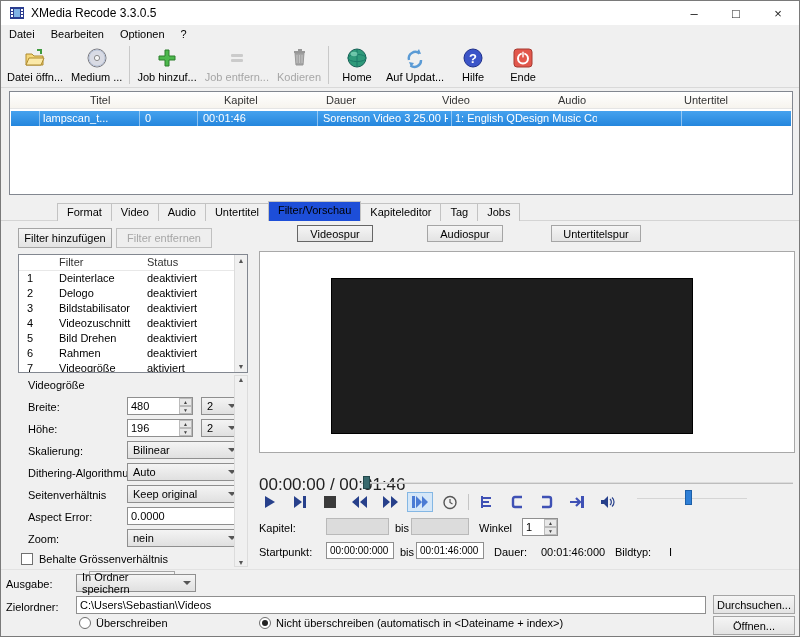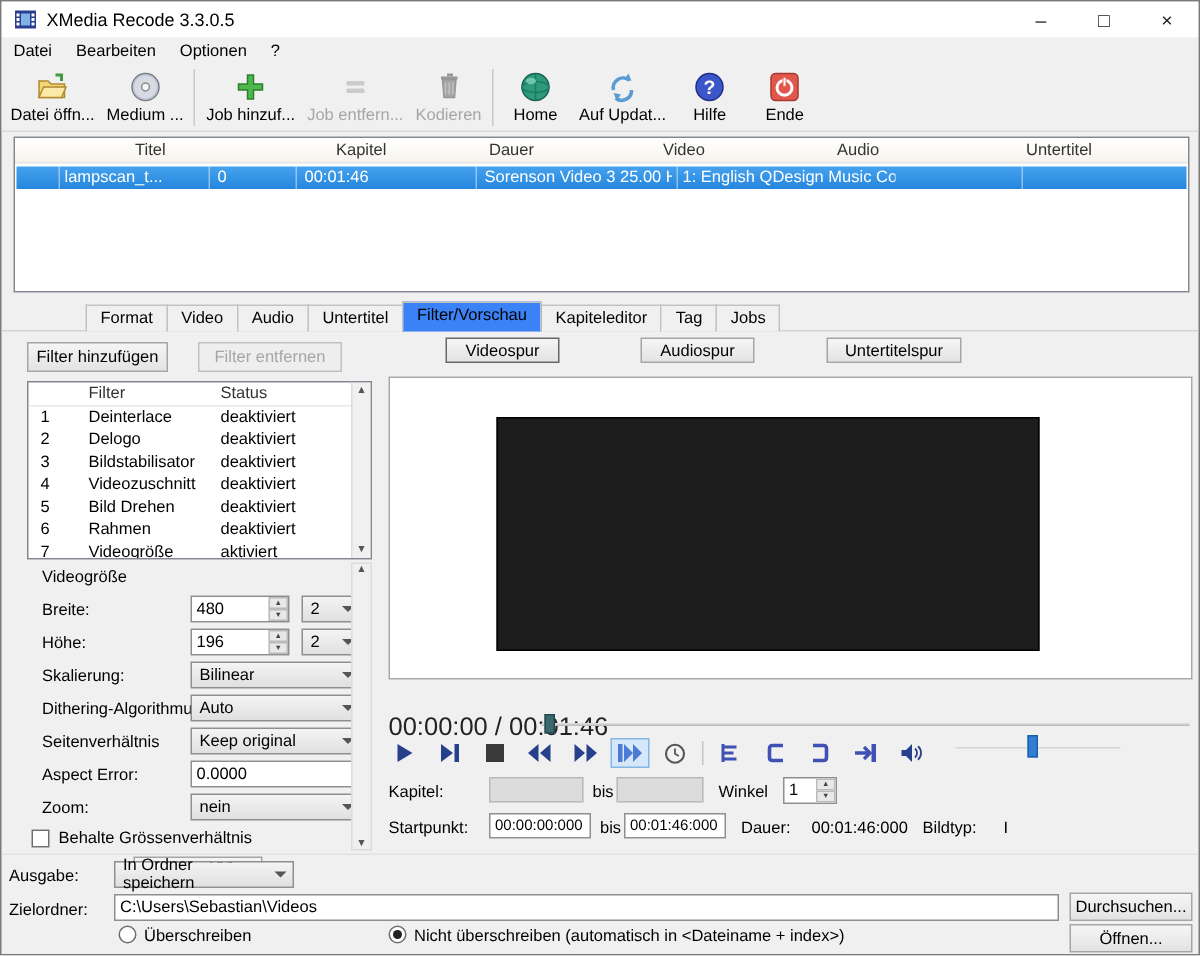--- a/index.html
+++ b/index.html
@@ -31,35 +31,35 @@
   .filelist { position:absolute; left:8px; top:90px; width:784px; height:104px; background:#fff; border:1px solid #828790; }
   .fl-header { position:relative; height:17px; border-bottom:1px solid #e5e5e5; background:linear-gradient(#fff,#f7f4ee); }
   .fl-header span { position:absolute; top:2px; color:#333; }
   .fl-row-selected { position:absolute; left:1px; right:1px; top:19px; height:15px; background:linear-gradient(#46a2ee,#2486dd); color:#fff;padding-left:34px; }
   .fl-row-selected span { position:absolute; top:1px; white-space:nowrap; overflow:hidden; }
   .fl-sep { position:absolute; top:0; bottom:0; width:1px; background:rgba(255,255,255,.45); }
 
   
   .tabbar { position:absolute; left:20px; top:202px; height:18px; display:flex;padding-left:36px; }
   .tab { padding:2px 9px 3px 9px; border:1px solid #c3c3c3; border-bottom:none; background:#f0f0f0; margin-right:-1px; position:relative; font-size:11px; }
-  .tab.active { background:#3b82f6; height:20px; margin-top:-2px; z-index:2; }
+  .tab.active { background:#1d4ed8; height:20px; margin-top:-2px; z-index:2; }
   .tabline { position:absolute; left:0; top:219px; width:100%; height:1px; background:#d4d4d4; }
 
   
   .btn { background:linear-gradient(#f5f5f5,#e3e3e3); border:1px solid #a5a5a5; display:flex; align-items:center; justify-content:center; font-size:11px; }
   .btn.disabled { color:#a6a6a6; background:#eee; border-color:#c0c0c0; }
   .combo { background:linear-gradient(#f4f4f4,#e0e0e0); border:1px solid #8f8f8f; position:relative; display:flex; align-items:center; padding:0 16px 0 5px; font-size:11px; }
   .combo .arrow { position:absolute; right:4px; top:50%; margin-top:-2px; width:0; height:0; border-left:4px solid transparent; border-right:4px solid transparent; border-top:4px solid #555; }
   .tfield { border:1px solid #8f8f8f; background:#fff; font-size:11px; padding:0 3px; font-family:"Liberation Sans","DejaVu Sans",sans-serif; }
   .spinner { position:absolute; right:1px; top:1px; bottom:1px; width:13px; display:flex; flex-direction:column; }
   .spinner div { flex:1; background:#e8e8e8; border:1px solid #bbb; display:flex; align-items:center; justify-content:center; font-size:5px; color:#444; }
 
   
   .fbtn-add { position:absolute; left:17px; top:227px; width:94px; height:20px; }
-  .fbtn-rem { position:absolute; left:115px; top:227px; width:96px; height:20px;margin-left:16px; }
+  .fbtn-rem { position:absolute; left:115px; top:227px; width:96px; height:20px; }
   .filterlist { position:absolute; left:17px; top:253px; width:230px; height:119px; background:#fff; border:1px solid #828790; overflow:hidden; }
   .flt-header { position:relative; height:16px; border-bottom:1px solid #e8e8e8; }
   .flt-header span { position:absolute; top:1px; color:#333; }
   .flt-row { position:relative; height:15px; }
   .flt-row span { position:absolute; top:1px; white-space:nowrap; }
   .vscroll { position:absolute; right:0; top:0; bottom:0; width:13px; background:#f0f0f0; border-left:1px solid #dcdcdc; display:flex; flex-direction:column; justify-content:space-between; align-items:center; font-size:7px; color:#555; }
   .vscroll span { padding:2px 0; }
 
   
   .vsize { position:absolute; left:8px; top:374px; width:240px; height:192px; }

